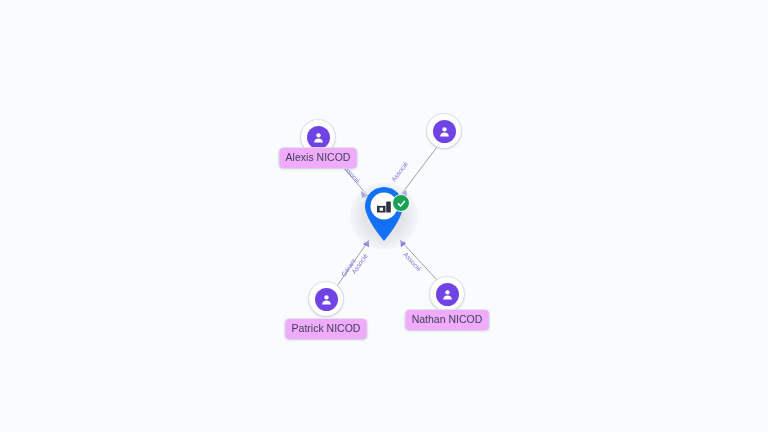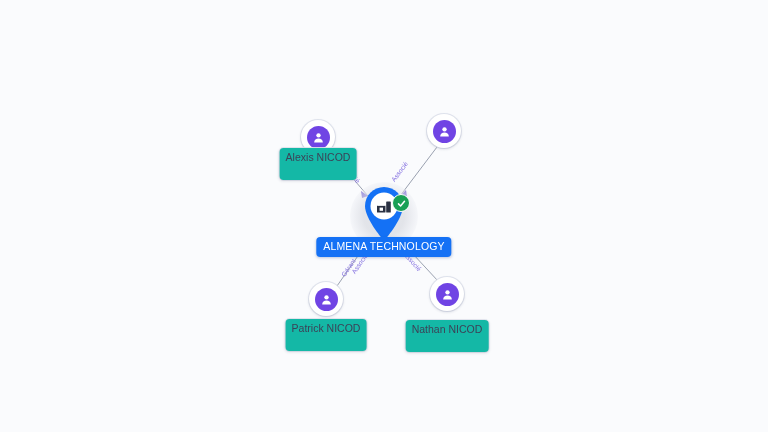--- a/index.html
+++ b/index.html
@@ -54,25 +54,25 @@
     display: flex;
     align-items: center;
     justify-content: center;
   }
   .avatar-disc svg { display: block; }
 
   .person-label {
     position: absolute;
     transform: translateX(-50%);
     white-space: nowrap;
-    background: #14b8a6;
+    background: #f0abfc;
     color: #3c4257;
     font-size: 10.5px;
     line-height: 1;
-    padding: 4px 6px 17px 6px;
+    padding: 4px 6px 5px 6px;
     border-radius: 4px;
     box-shadow: 0 1px 3px rgba(35,45,85,0.16), 0 0 0 1px rgba(228,231,240,0.9);
   }
 
   
   #company-node {
     position: absolute;
     width: 0;
     height: 0;
   }
@@ -197,21 +197,21 @@
   <div class="person-node" style="left:447px; top:294px;">
     <div class="avatar-ring">
       <div class="avatar-disc">
         <svg width="13" height="13" viewBox="0 0 24 24" fill="#ffffff">
           <circle cx="12" cy="8" r="4"></circle>
           <path d="M4 21c0-4.4 3.6-7 8-7s8 2.6 8 7z"></path>
         </svg>
       </div>
     </div>
   </div>
-  <div class="person-label" style="left:447px; top:320px;">Nathan NICOD</div>
+  <div class="person-label" style="left:447px; top:310px;">Nathan NICOD</div>
 
   <div id="company-node" style="left:384px; top:216px;">
     <div class="company-halo"></div>
     <div class="company-pin">
       <svg width="44" height="56" viewBox="0 0 44 56">
         <path d="M22 1C11.5 1 3 9.5 3 20c0 13 19 35 19 35s19-22 19-35C41 9.5 32.5 1 22 1z" fill="#1471f5"></path>
         <circle cx="22" cy="20" r="13.5" fill="#ffffff"></circle>
         <g fill="#2a3142">
           <rect x="15" y="19.5" width="8.5" height="7" rx="0.6"></rect>
           <rect x="24.2" y="15.5" width="4.6" height="11" rx="0.6"></rect>
@@ -219,15 +219,14 @@
           <rect x="17.6" y="21.6" width="3.4" height="3.2" fill="#ffffff"></rect>
         </g>
       </svg>
     </div>
     <div class="verify-badge">
       <svg width="9" height="9" viewBox="0 0 24 24" fill="none" stroke="#ffffff" stroke-width="4" stroke-linecap="round" stroke-linejoin="round">
         <polyline points="4,13 9.5,18.5 20,6"></polyline>
       </svg>
     </div>
   </div>
-  <div id="company-label" style="left:384px; top:237px;">ALMENA TECHNOLOGY</div>
 
 </div>
 
 </body></html>

